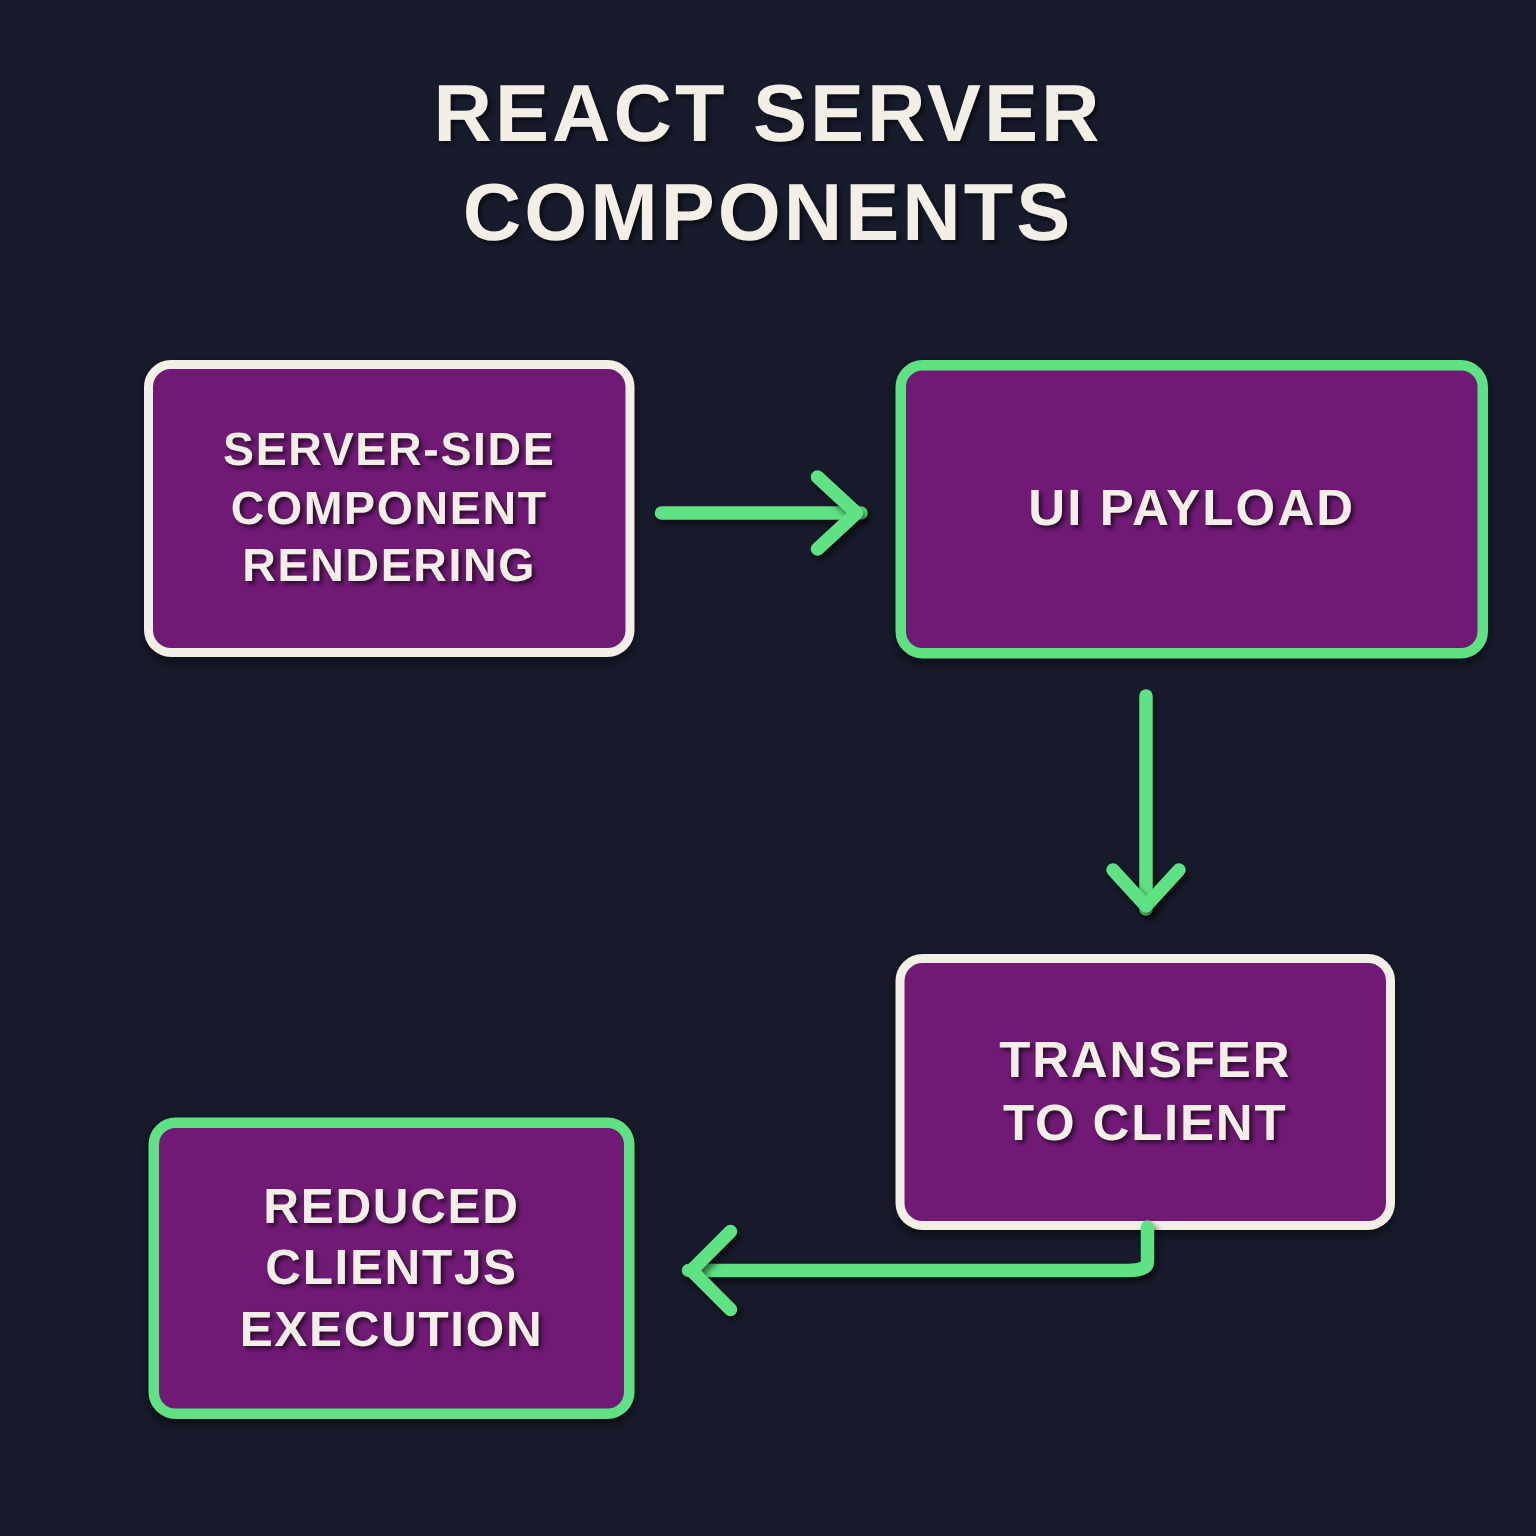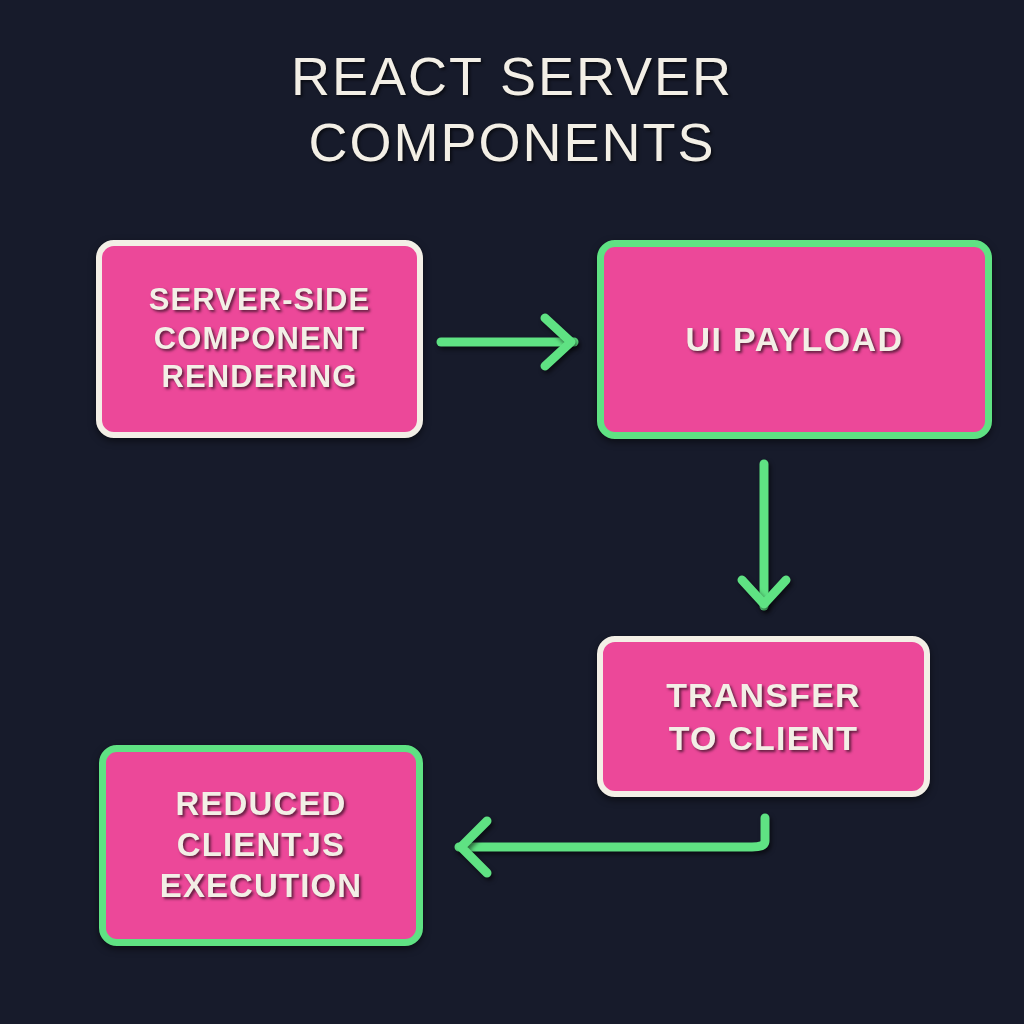--- a/index.html
+++ b/index.html
@@ -19,53 +19,53 @@
   }
   #title {
     position: absolute;
     left: 0;
     top: 44px;
     width: 1024px;
     text-align: center;
     color: #f3efe6;
     font-size: 54px;
     line-height: 1.22;
-    font-weight: 400;
+    font-weight: 700;
     letter-spacing: 2.0px;
     text-transform: uppercase;
     text-shadow: 2px 2px 3px rgba(0,0,0,0.55);
     white-space: pre-line;
   }
   .node {
     position: absolute;
     box-sizing: border-box;
     border-radius: 18px;
     display: flex;
     align-items: center;
     justify-content: center;
     text-align: center;
-    background: #ec4899;
+    background: #701a75;
     box-shadow: 0 3px 7px rgba(0,0,0,0.5);
   }
   .node .node-label {
     color: #f3efe6;
     font-weight: 700;
     letter-spacing: 1.1px;
     text-transform: uppercase;
     text-shadow: 2px 2px 3px rgba(0,0,0,0.6);
     white-space: pre-line;
     line-height: 1.24;
     padding: 0 12px;
   }
   .node.white-border { border: 6px solid #f3efe6; }
   .node.green-border { border: 7px solid #5fe283; }
 
   #node-server-render { left: 96px;  top: 240px; width: 327px; height: 198px; }
   #node-ui-payload    { left: 597px; top: 240px; width: 395px; height: 199px; }
-  #node-transfer      { left: 597px; top: 636px; width: 333px; height: 161px; }
+  #node-transfer      { left: 597px; top: 636px; width: 333px; height: 184px; }
   #node-reduced-js    { left: 99px;  top: 745px; width: 324px; height: 201px; }
 
   #node-server-render .node-label { font-size: 31px; }
   #node-ui-payload .node-label    { font-size: 34px; letter-spacing: 1.4px; }
   #node-transfer .node-label      { font-size: 34px; letter-spacing: 1.2px; }
   #node-reduced-js .node-label    { font-size: 33px; }
 
   svg.connector {
     position: absolute;
     left: 0;

